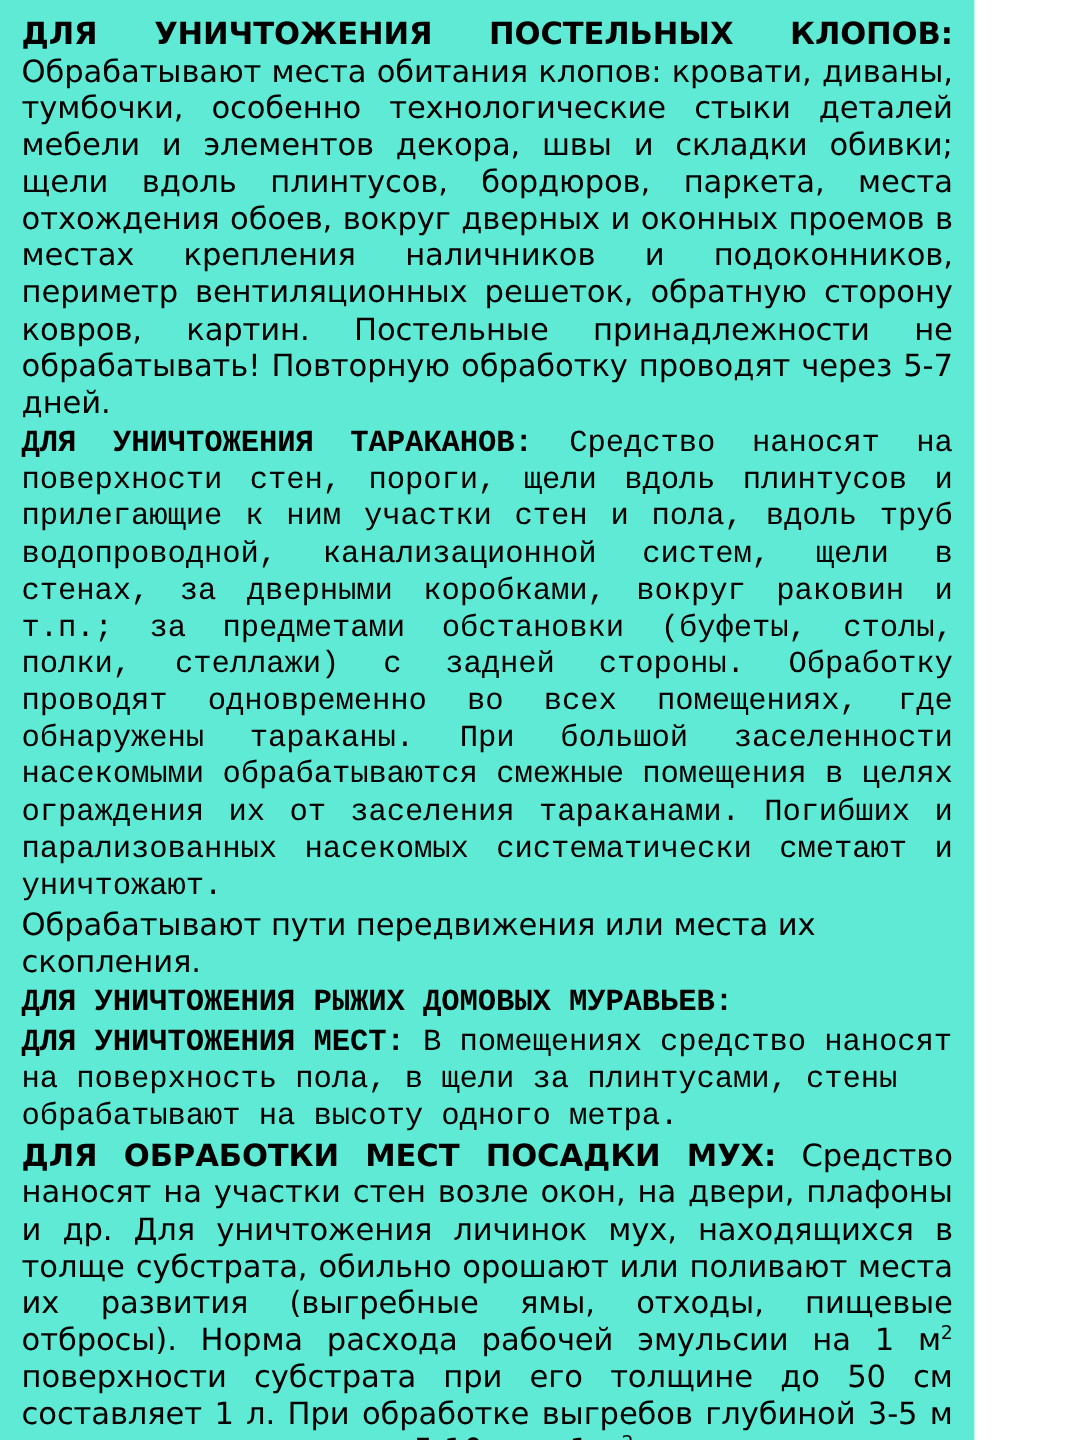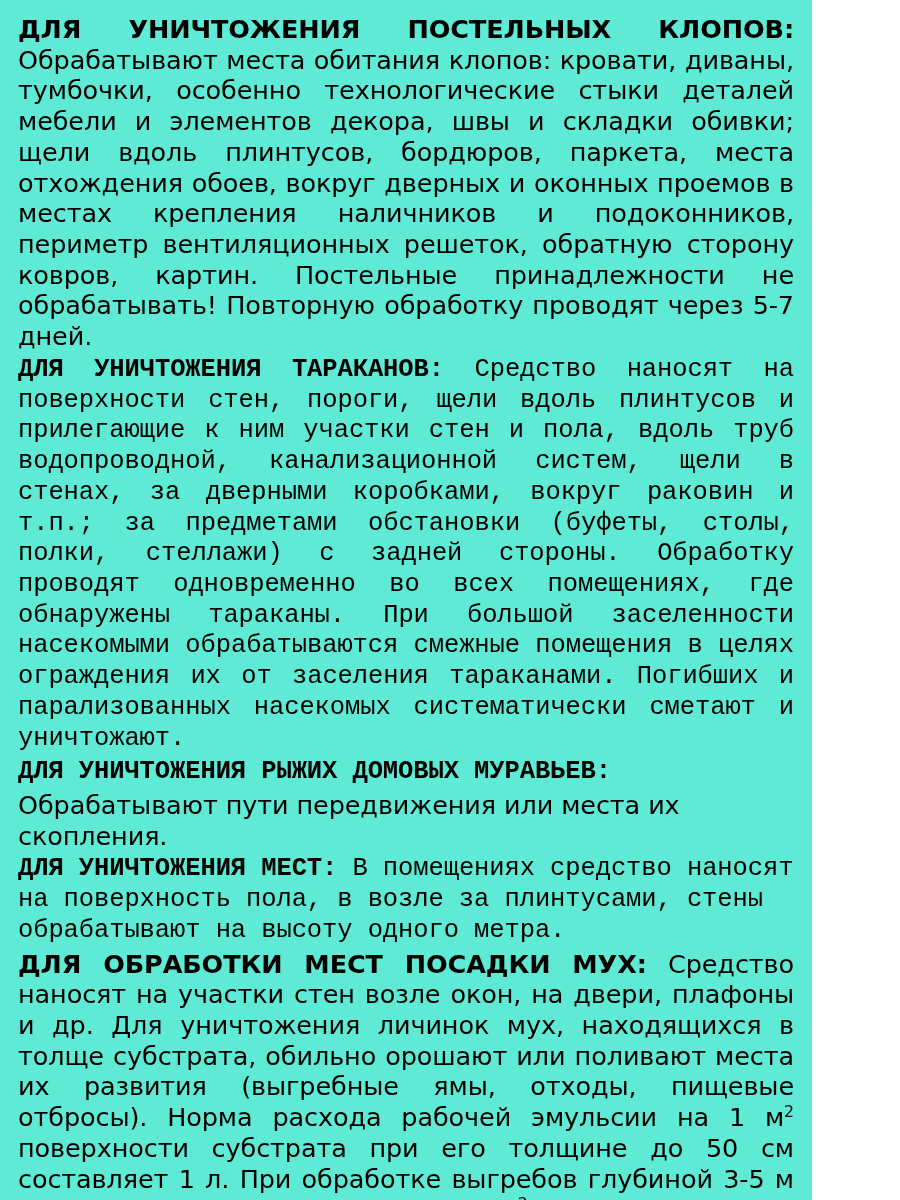--- a/index.html
+++ b/index.html
@@ -62,29 +62,29 @@
 <div id="page">
 
   <p class="block">
     <span class="hd">ДЛЯ УНИЧТОЖЕНИЯ ПОСТЕЛЬНЫХ КЛОПОВ:</span><span> Обрабатывают места обитания клопов: кровати, диваны, тумбочки, особенно технологические стыки деталей мебели и элементов декора, швы и складки обивки; щели вдоль плинтусов, бордюров, паркета, места отхождения обоев, вокруг дверных и оконных проемов в местах крепления наличников и подоконников, периметр вентиляционных решеток, обратную сторону ковров, картин. Постельные принадлежности не обрабатывать! Повторную обработку проводят через 5-7 дней.</span>
   </p>
 
   <p class="block gap-sm">
     <span class="hd">ДЛЯ УНИЧТОЖЕНИЯ ТАРАКАНОВ:</span><span> Средство наносят на поверхности стен, пороги, щели вдоль плинтусов и прилегающие к ним участки стен и пола, вдоль труб водопроводной, канализационной систем, щели в стенах, за дверными коробками, вокруг раковин и т.п.; за предметами обстановки (буфеты, столы, полки, стеллажи) с задней стороны. Обработку проводят одновременно во всех помещениях, где обнаружены тараканы. При большой заселенности насекомыми обрабатываются смежные помещения в целях ограждения их от заселения тараканами. Погибших и парализованных насекомых систематически сметают и уничтожают.</span>
   </p>
 
+  <p class="block nojust">
+    <span>Обрабатывают пути передвижения или места их скопления.</span>
+  </p>
   <p class="block nojust gap-sm">
     <span class="hd">ДЛЯ УНИЧТОЖЕНИЯ РЫЖИХ ДОМОВЫХ МУРАВЬЕВ:</span>
   </p>
-  <p class="block nojust">
-    <span>Обрабатывают пути передвижения или места их скопления.</span>
-  </p>
 
   <p class="block nojust gap-sm">
-    <span class="hd">ДЛЯ УНИЧТОЖЕНИЯ МЕСТ:</span><span> В помещениях средство наносят на поверхность пола, в возле за плинтусами, стены обрабатывают на высоту одного метра.</span>
+    <span class="hd">ДЛЯ УНИЧТОЖЕНИЯ МЕСТ:</span><span> В помещениях средство наносят на поверхность пола, в щели за плинтусами, стены обрабатывают на высоту одного метра.</span>
   </p>
 
   <p class="block gap-md">
     <span class="hd">ДЛЯ ОБРАБОТКИ МЕСТ ПОСАДКИ МУХ:</span><span> Средство наносят на участки стен возле окон, на двери, плафоны и др. Для уничтожения личинок мух, находящихся в толще субстрата, обильно орошают или поливают места их развития (выгребные ямы, отходы, пищевые отбросы). Норма расхода рабочей эмульсии на 1 м</span><sup>2</sup><span> поверхности субстрата при его толщине до 50 см составляет 1 л. При обработке выгребов глубиной 3-5 м расход увеличивают до 5-10 л на 1 м</span><sup>2</sup><span> поверхности.</span>
   </p>
 
   <div class="mark-row">
     <span class="mark">..</span>
   </div>
 

